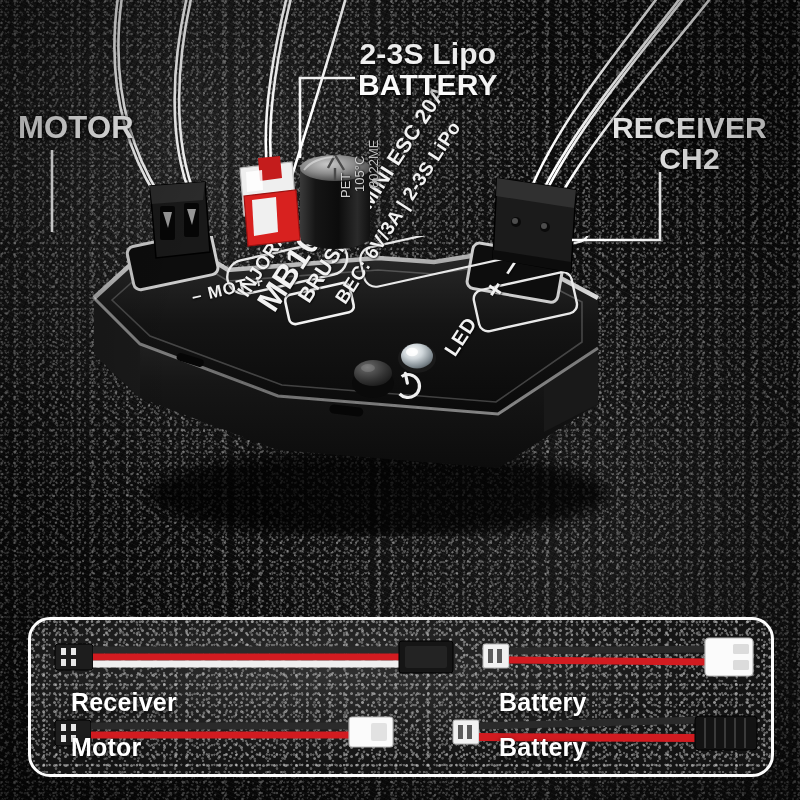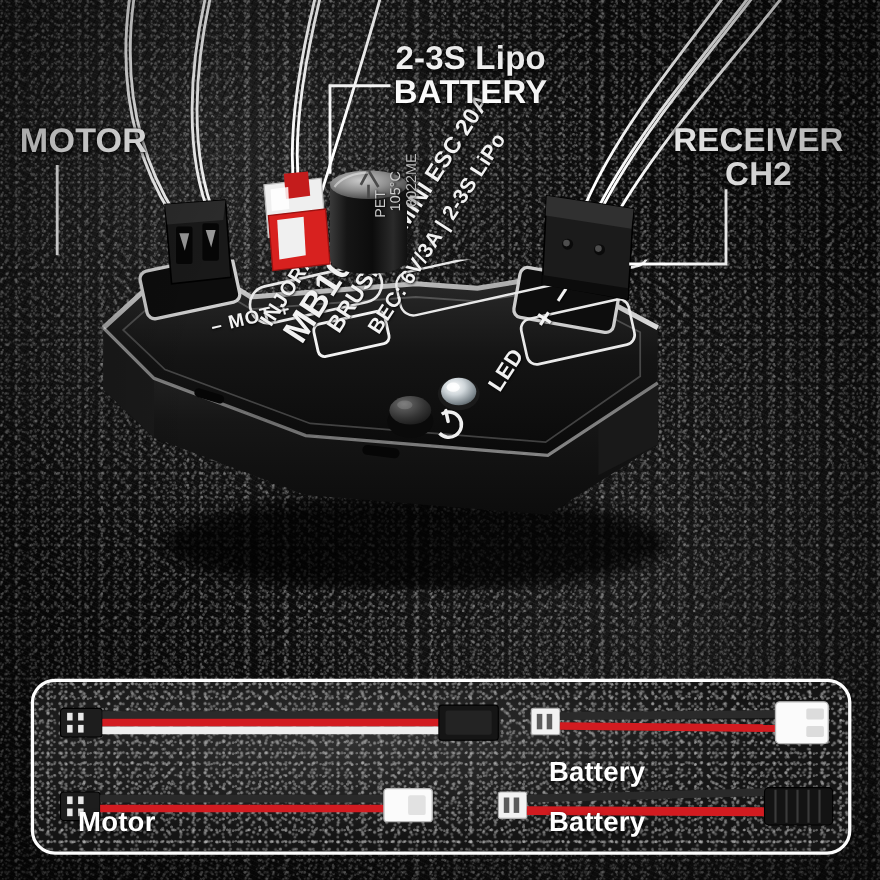--- a/index.html
+++ b/index.html
@@ -355,20 +355,21 @@
       <rect x="8" y="12" width="5" height="7" fill="#e8e8e8"></rect>
         <rect x="8" y="23" width="5" height="7" fill="#e8e8e8"></rect>
       <rect x="18" y="12" width="5" height="7" fill="#e8e8e8"></rect>
         <rect x="18" y="23" width="5" height="7" fill="#e8e8e8"></rect>
       <line x1="40" y1="14" x2="348" y2="14" stroke="#2a2a2a" stroke-width="7"></line>
       <line x1="40" y1="21" x2="348" y2="21" stroke="#d21b20" stroke-width="7"></line>
       <line x1="40" y1="28" x2="348" y2="28" stroke="#efefef" stroke-width="7"></line>
       <rect x="346" y="5" width="54" height="32" rx="3" fill="#151515" stroke="#000" stroke-width="1"></rect>
       <rect x="352" y="10" width="42" height="22" rx="2" fill="#232323"></rect>
     </svg>
+    <div class="cable-label" style="left:40px;top:68px;">Receiver</div>
 
     <svg class="cable-svg" style="left:450px;top:16px;width:290px;height:44px;">
       <rect x="2" y="8" width="26" height="24" rx="2" fill="#f2f2f2" stroke="#b0b0b0" stroke-width="1"></rect>
       <rect x="7" y="13" width="5" height="14" fill="#5c5c5c"></rect>
         <rect x="16" y="13" width="5" height="14" fill="#5c5c5c"></rect>
       <line x1="28" y1="15" x2="228" y2="13" stroke="#2a2a2a" stroke-width="7"></line>
       <line x1="28" y1="24" x2="228" y2="26" stroke="#d21b20" stroke-width="7"></line>
       <rect x="224" y="2" width="48" height="38" rx="4" fill="#fbfbfb" stroke="#b8b8b8" stroke-width="1.2"></rect>
       <rect x="252" y="8" width="16" height="10" rx="1.5" fill="#dcdcdc"></rect>
       <rect x="252" y="24" width="16" height="10" rx="1.5" fill="#dcdcdc"></rect>

